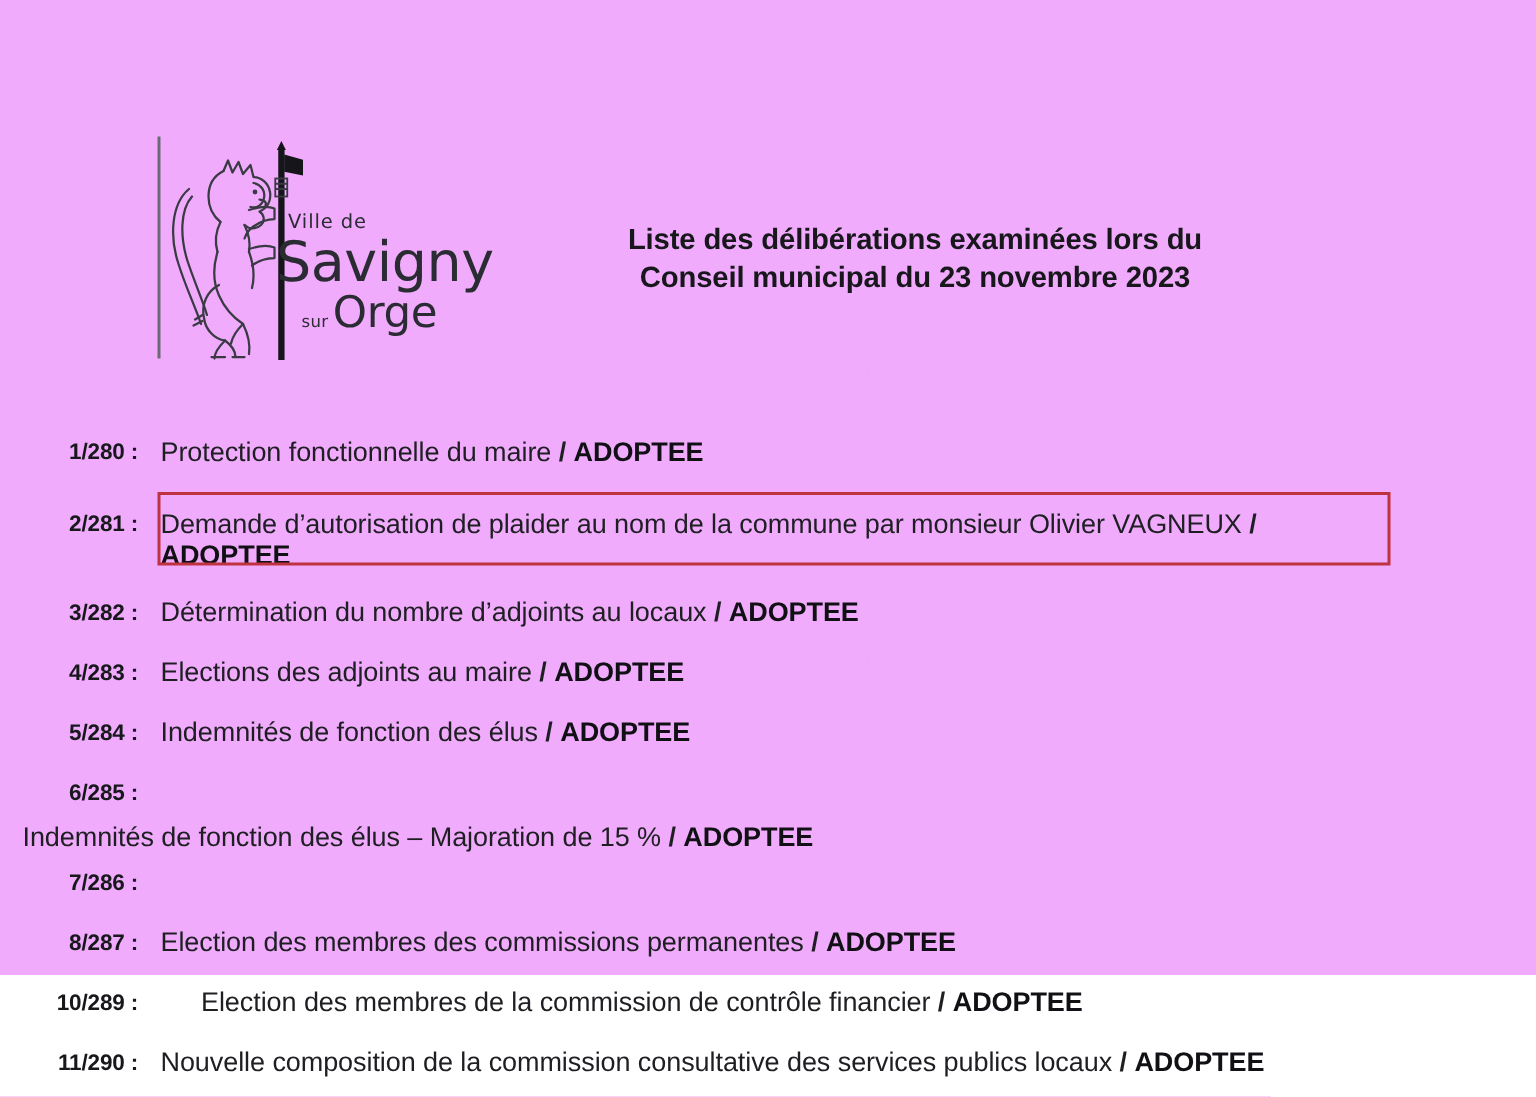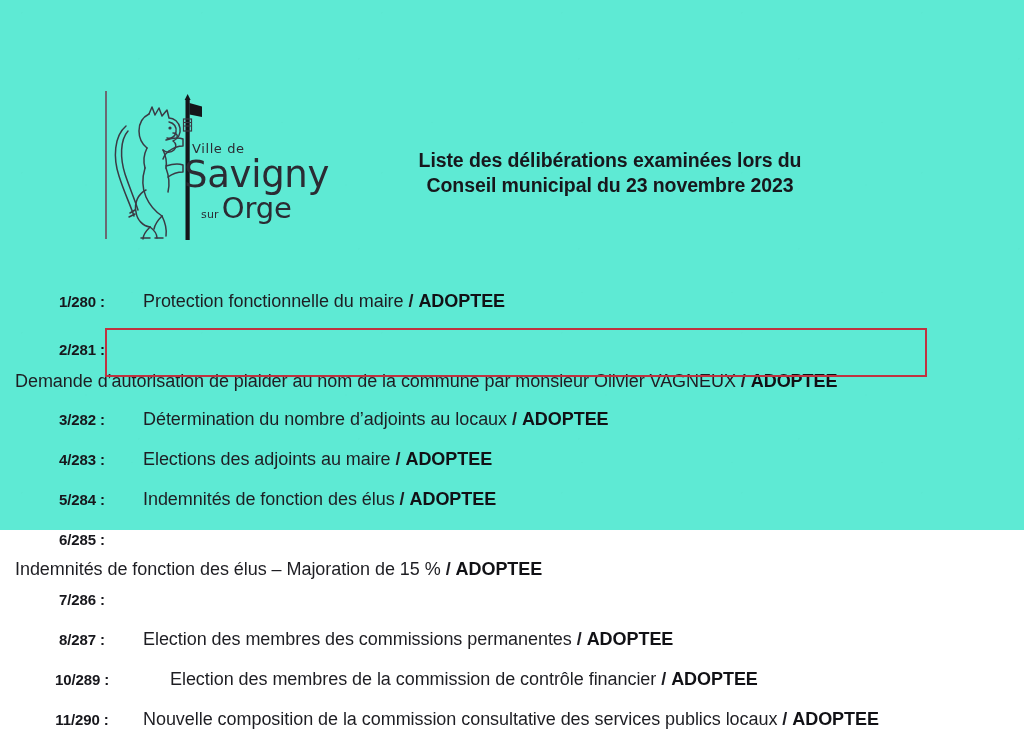--- a/index.html
+++ b/index.html
@@ -15,22 +15,22 @@
     color: #1a1a1a;
     overflow: hidden;
     position: relative;
     -webkit-font-smoothing: antialiased;
   }
 
   
   #page {
     position: relative;
     width: 1024px;
-    height: 530px;
-    background: #5eead4;
+    height: 650px;
+    background: #f0abfc;
   }
 
   
   #page::before {
     content: "";
     position: absolute;
     inset: 0;
     pointer-events: none;
     background:
       radial-gradient(circle at 12% 8%, rgba(0,0,0,.012) 0 1px, transparent 1px),
@@ -137,46 +137,45 @@
   .row {
     position: relative;
     display: flex;
     align-items: flex-start;
     padding: 0 0 0 0;
     min-height: 40px;
   }
   .ref {
     flex: 0 0 auto;
     width: 92px;
-    text-align: center;
+    text-align: right;
     font-weight: bold;
     font-size: 15px;
     line-height: 21px;
     padding-top: 9px;
     color: #17171c;
     letter-spacing: -.1px;
     white-space: nowrap;
-    margin-left: 36px;
   }
   .ref .colon { font-weight: bold; padding-left: 4px; }
   .body {
     flex: 1 1 auto;
     padding-top: 9px;
     padding-left: 15px;
     padding-right: 80px;
     font-size: 18px;
     line-height: 21px;
     color: #1e1e23;
     letter-spacing: -.05px;
   }
   .body .status { font-weight: bold; color: #111115; }
   .body .sep { font-weight: bold; }
 
   
-  .row.highlighted { min-height: 52px; flex-direction: column; }
+  .row.highlighted { min-height: 52px; }
   .hl-box {
     position: absolute;
     left: 105px;
     top: 0px;
     width: 822px;
     height: 49px;
     border: 2.5px solid #bf3340;
     box-sizing: border-box;
     pointer-events: none;
   }

